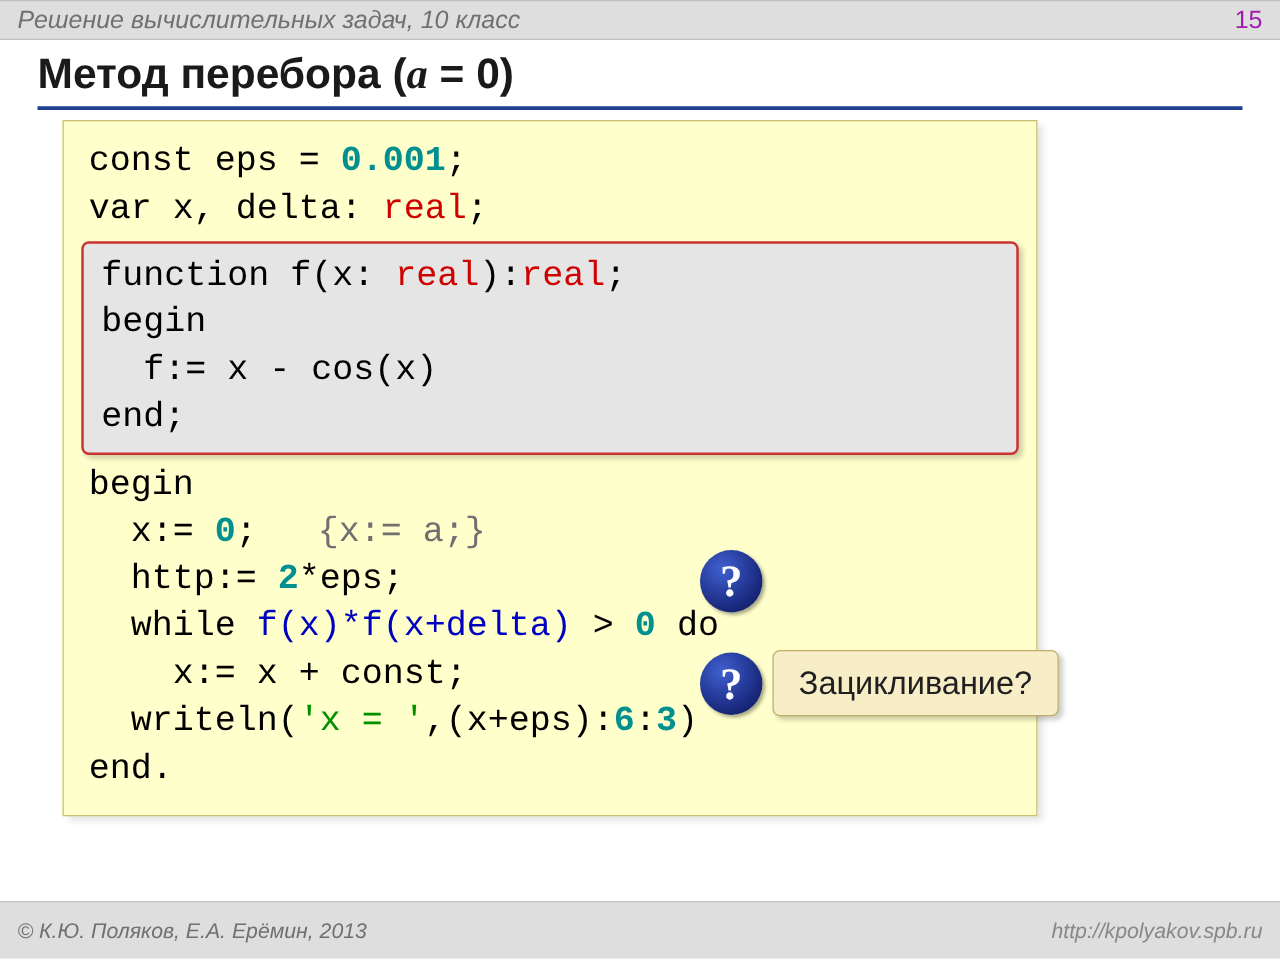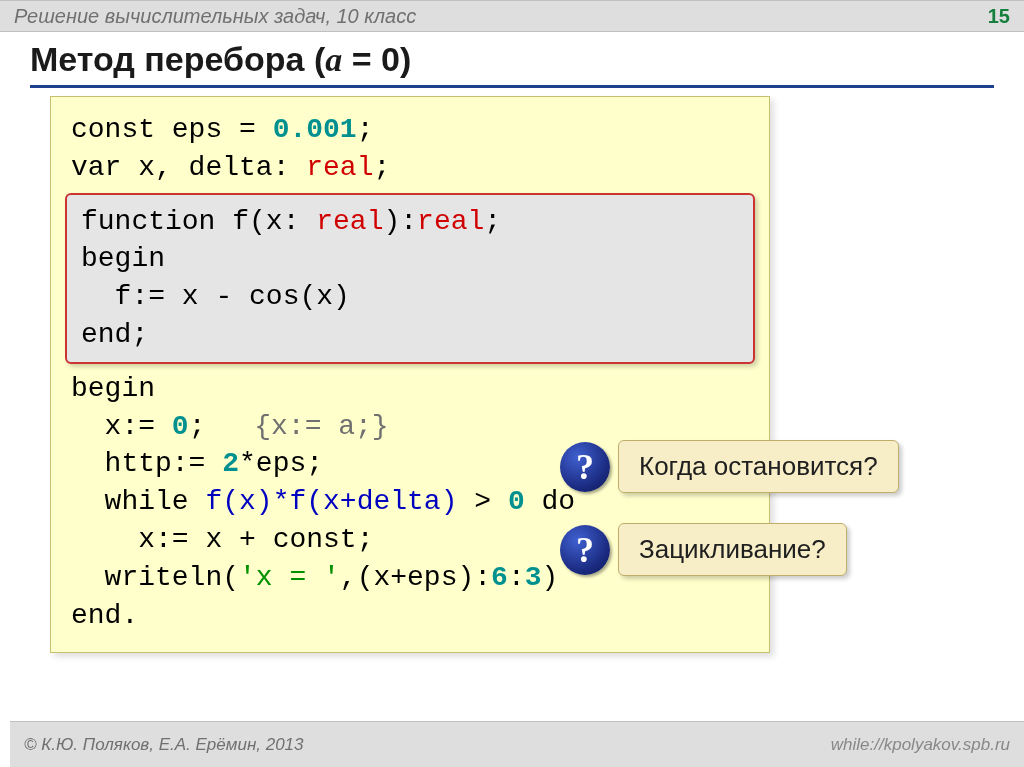--- a/index.html
+++ b/index.html
@@ -21,22 +21,22 @@
     align-items: center;
     justify-content: space-between;
     padding: 0 14px;
   }
   .header-title {
     font-style: italic;
     color: #707070;
     font-size: 20px;
   }
   .page-number {
-    color: #15803d;
-    font-weight: bold;
+    color: #a21caf;
+    font-weight: normal;
     font-size: 20px;
     text-align: center;
   }
   .main {
     padding: 8px 30px 0 30px;
   }
   .slide-title {
     font-size: 34px;
     font-weight: bold;
     color: #1a1a1a;
@@ -58,21 +58,21 @@
     border: 1px solid #c8c070;
     margin: 0 20px;
     padding: 14px 20px 18px 20px;
     font-family: "Courier New", monospace;
     font-size: 28px;
     line-height: 1.35;
     color: #000;
     white-space: pre;
     position: relative;
     box-shadow: 4px 4px 6px rgba(0,0,0,0.12);
-    width: 720px;
+    width: 780px;
   }
   .inset-box {
     background: #e5e5e5;
     border: 2px solid #cc3333;
     border-radius: 6px;
     padding: 8px 14px;
     margin: 6px -6px 6px -6px;
     box-shadow: 3px 3px 4px rgba(0,0,0,0.18);
     white-space: pre;
   }
@@ -112,21 +112,21 @@
     border: 1px solid #bfae6a;
     border-radius: 6px;
     padding: 10px 20px;
     font-size: 26px;
     color: #202020;
     box-shadow: 3px 3px 4px rgba(0,0,0,0.2);
     white-space: nowrap;
   }
   .footer-bar {
     position: absolute;
-    left: 10px; right: 0; bottom: 0;
+    left: 0; right: 0; bottom: 0;
     height: 46px;
     background: #dedede;
     border-top: 1px solid #c0c0c0;
     display: flex;
     align-items: center;
     justify-content: space-between;
     padding: 16px 14px;
   }
   .footer-left {
     font-style: italic;
@@ -163,24 +163,23 @@
 <span><span>  http:= </span><span class="kw-teal">2</span><span>*eps;</span></span>
 <span><span>  while </span><span class="kw-dblue">f(x)*f(x+delta)</span><span> &gt; </span><span class="kw-teal">0</span><span> do</span></span>
 <span>    x:= x + const;</span>
 <span><span>  writeln(</span><span class="kw-green">'x = '</span><span>,(x+eps):</span><span class="kw-teal">6</span><span>:</span><span class="kw-teal">3</span><span>)</span></span>
 <span>end.</span></div>
 </div>
 
 <div class="callouts">
   <div class="callout">
     <div class="icon">?</div>
-    <div class="bubble">Когда остановится?</div>
   </div>
   <div class="callout">
     <div class="icon">?</div>
     <div class="bubble">Зацикливание?</div>
   </div>
 </div>
 
 <div class="footer-bar">
   <span class="footer-left">© К.Ю. Поляков, Е.А. Ерёмин, 2013</span>
-  <span class="footer-right">while://kpolyakov.spb.ru</span>
+  <span class="footer-right">http://kpolyakov.spb.ru</span>
 </div>
 
 </body></html>

